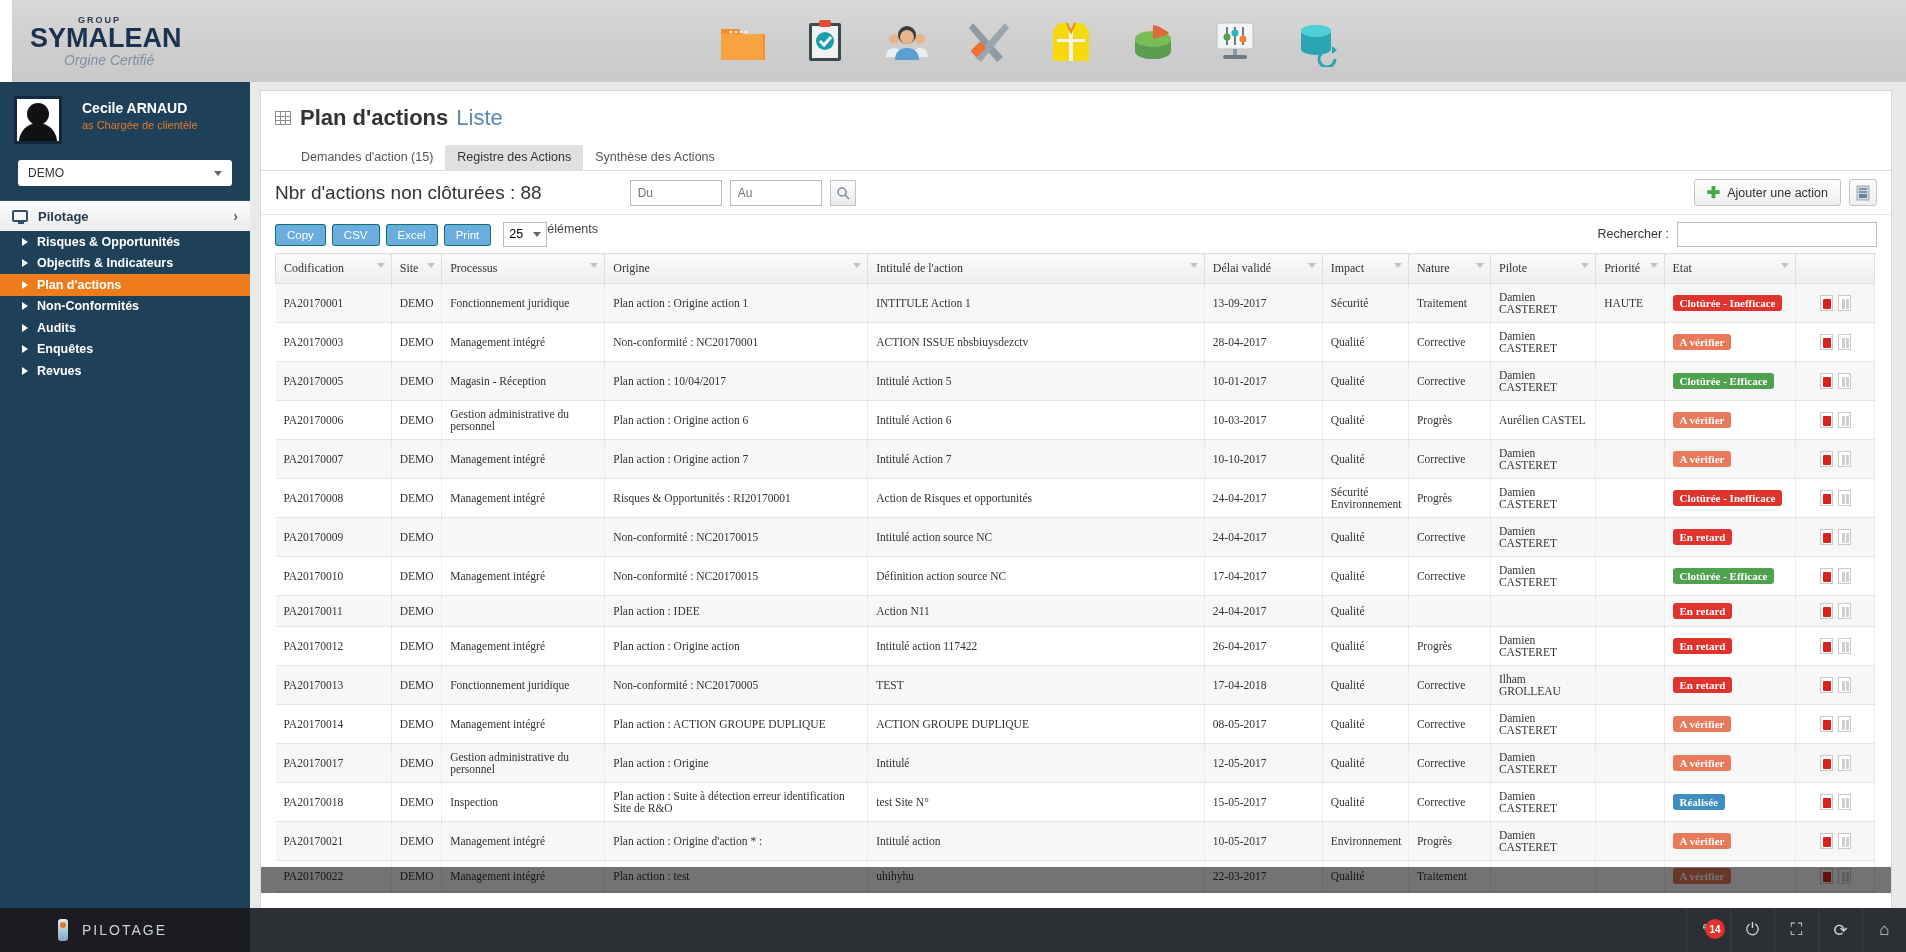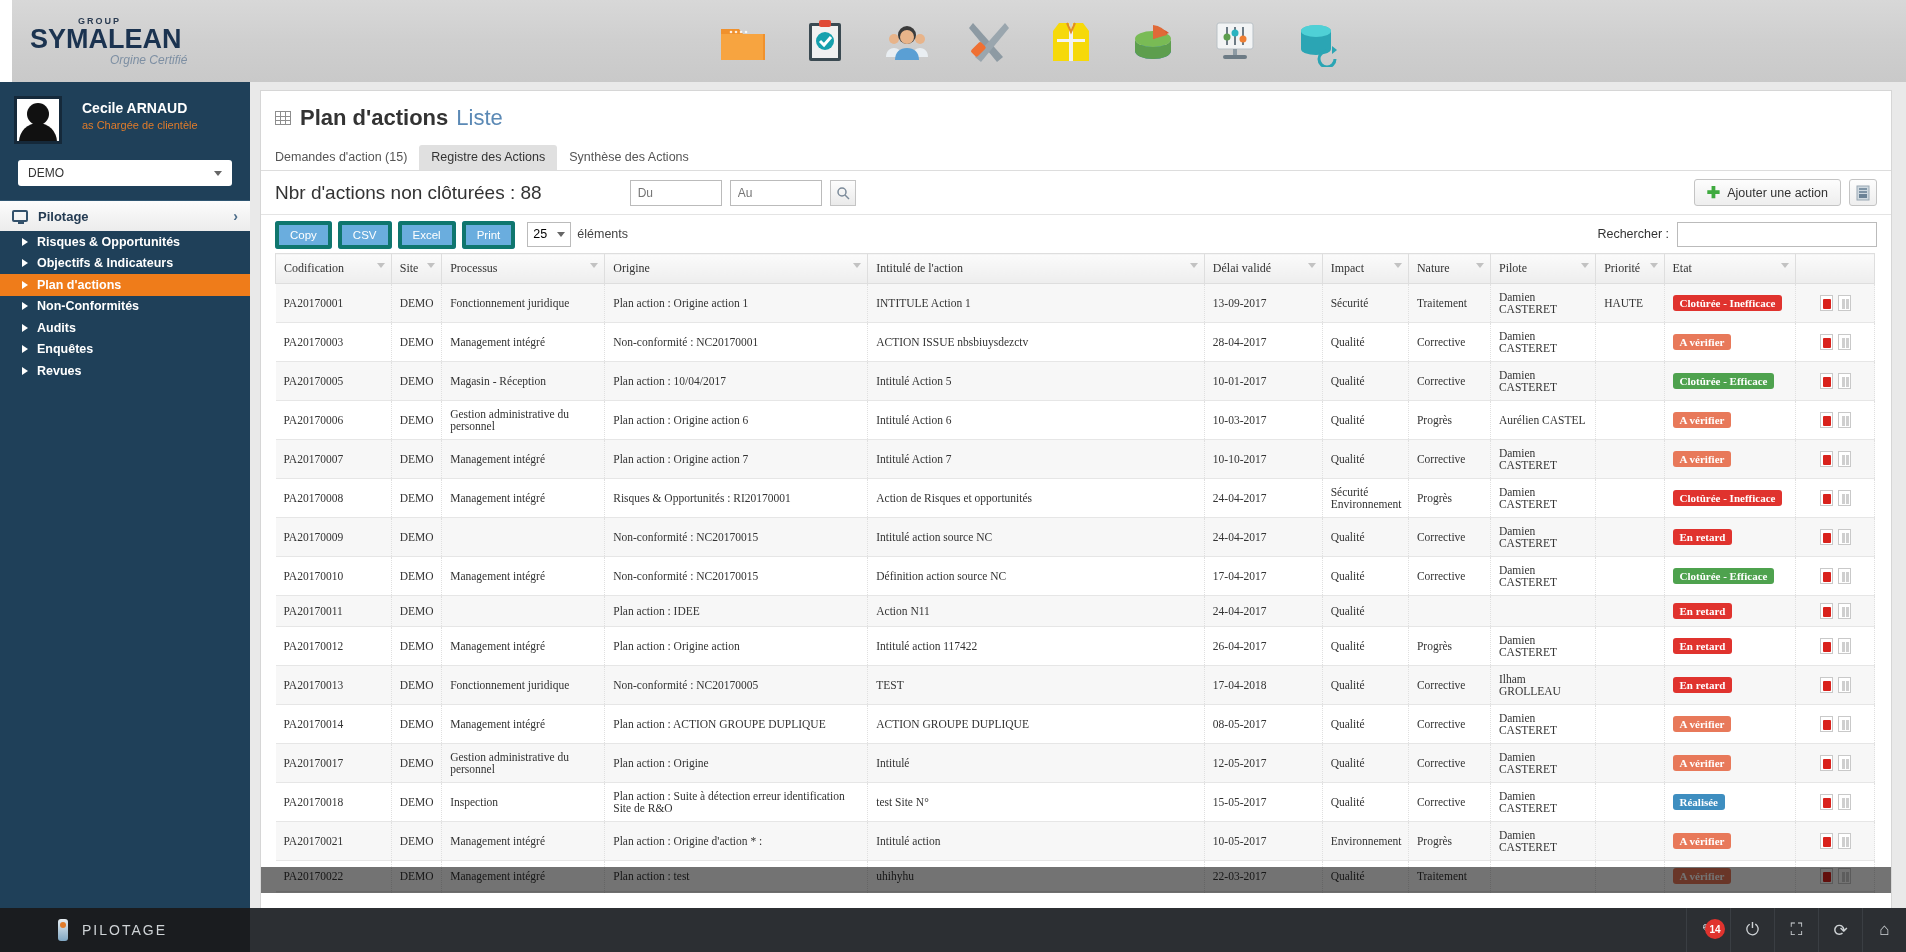--- a/index.html
+++ b/index.html
@@ -12,21 +12,21 @@
   }
   
   #topbar {
     position: absolute; top: 0; left: 12px; width: 1906px; height: 82px;
     background: linear-gradient(180deg,#d8d8d8 0%,#cfcfcf 50%,#c9c9c9 100%);
     display: flex; align-items: center;
   }
   #logo-wrap { width: 250px; padding-left: 18px; }
   .logo-group { font-size: 9px; letter-spacing: 2px; color:#2b3c52; font-weight:bold; margin-left:48px;}
   .logo-main { font-size: 27px; font-weight: bold; color:#1b3350; letter-spacing: 0px; font-family:"Liberation Sans",sans-serif; line-height:1;}
-  .logo-sub { font-size:12px; color:#7d8fa3; margin-left:80px; font-style:italic;}
+  .logo-sub { font-size:14px; color:#7d8fa3; margin-left:34px; font-style:italic;}
   #topicons { flex:1; display:flex; justify-content:center; align-items:center; gap:30px; margin-left:-120px;}
   .topicon { width:52px; height:52px; cursor:pointer; display:block; }
 
   
   #sidebar {
     position:absolute; top:82px; left:0; width:250px; height:870px;
     background:#1f4059;
   }
   #profile { padding:14px 0 0 0; height:72px; display:flex; align-items:flex-start; }
   #avatar {
@@ -77,21 +77,21 @@
   }
   #pagetitle { padding:14px 0 0 14px; display:flex; align-items:center; }
   .grid-ic { width:16px;height:14px;margin-right:9px;position:relative; border:1px solid #8d8d8d;}
   .grid-ic:before{content:"";position:absolute;left:0;top:4px;width:14px;height:1px;background:#8d8d8d;}
   .grid-ic:after{content:"";position:absolute;left:0;top:8px;width:14px;height:1px;background:#8d8d8d;}
   .grid-ic i{position:absolute;left:4px;top:0;width:1px;height:12px;background:#8d8d8d;}
   .grid-ic i.b{left:9px;}
   #t1 { font-size:22px; font-weight:bold; color:#333; }
   #t2 { font-size:22px; color:#5b89b5; margin-left:8px; }
 
-  #tabs { margin-top:12px; border-bottom:1px solid #ddd; padding-left:2px; display:flex; align-items:flex-end; height:28px;}
+  #tabs { margin-top:12px; border-bottom:1px solid #ddd; padding-left:28px; display:flex; align-items:flex-end; height:28px;}
   .tab { font-size:12.5px; color:#555; padding:5px 12px 6px 12px; cursor:pointer; }
   .tab.active { background:#e0e0e0; border-radius:3px 3px 0 0; color:#333;}
 
   #subbar { height:44px; background:#fff; display:flex; align-items:center; padding:0 14px; border-bottom:1px solid #e4e4e4;}
   #nbaction { font-size:19px; color:#333; }
   #datefilters { margin-left:88px; display:flex; align-items:center; gap:8px;}
   .dateinput {
     width:92px; height:26px; border:1px solid #bbb; font-size:12px; color:#999;
     padding:0 7px; background:#fff;
   }
@@ -104,23 +104,23 @@
     height:27px; border:1px solid #c4c4c4; background:linear-gradient(180deg,#fdfdfd,#eeeeee);
     display:flex;align-items:center;padding:0 12px;font-size:12.5px;color:#333;cursor:pointer;border-radius:3px;
   }
   .plus-ic { color:#3faa3f; font-size:16px; font-weight:bold; margin-right:7px; line-height:1;}
   #xlsbtn { width:28px;height:27px;border:1px solid #c4c4c4;background:linear-gradient(180deg,#fdfdfd,#eeeeee);
     display:flex;align-items:center;justify-content:center;cursor:pointer;border-radius:3px;}
 
   #toolrow { height:38px; display:flex; align-items:center; padding:0 14px; }
   .xbtn {
     background:#6aadde; color:#fff; font-size:11.5px; padding:4px 11px; border-radius:3px;
-    margin-right:6px; cursor:pointer; border:4px solid #0f766e;
-  }
-  #lenwrap { margin-left:6px; display:flex; align-items:center; gap:6px; }
+    margin-right:6px; cursor:pointer; border:1px solid #0f766e;
+  }
+  #lenwrap { margin-left:6px; display:flex; gap:0; }
   #lensel {
     border:1px solid #bbb; background:#fff; height:25px; width:44px; font-size:12.5px;
     display:flex;align-items:center;justify-content:space-between;padding:0 5px;cursor:pointer;
   }
   #lenlabel { font-size:12.5px; color:#444; }
   #searchwrap { margin-left:auto; display:flex; align-items:center; gap:8px;}
   #searchlbl { font-size:12.5px; color:#333; }
   #searchinput { width:200px; height:25px; border:1px solid #bbb; background:#fff;}
 
   

